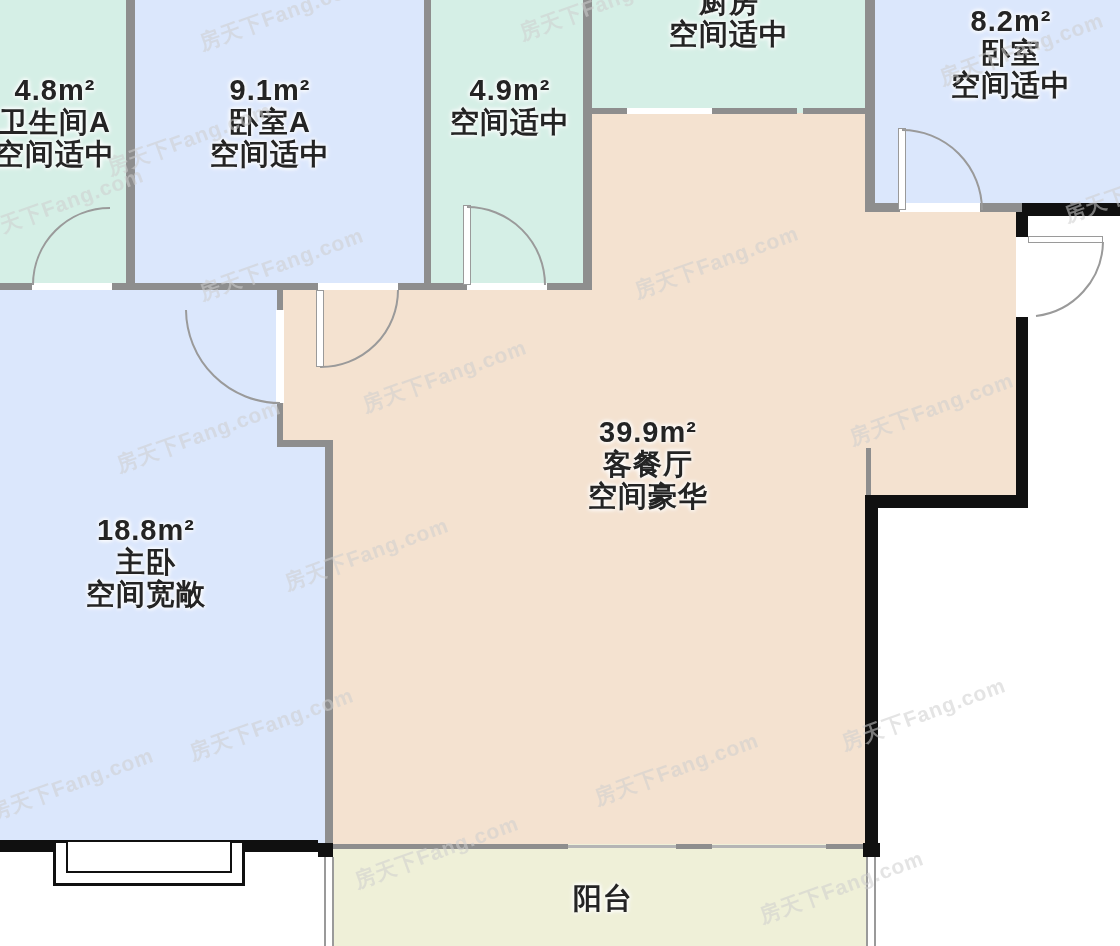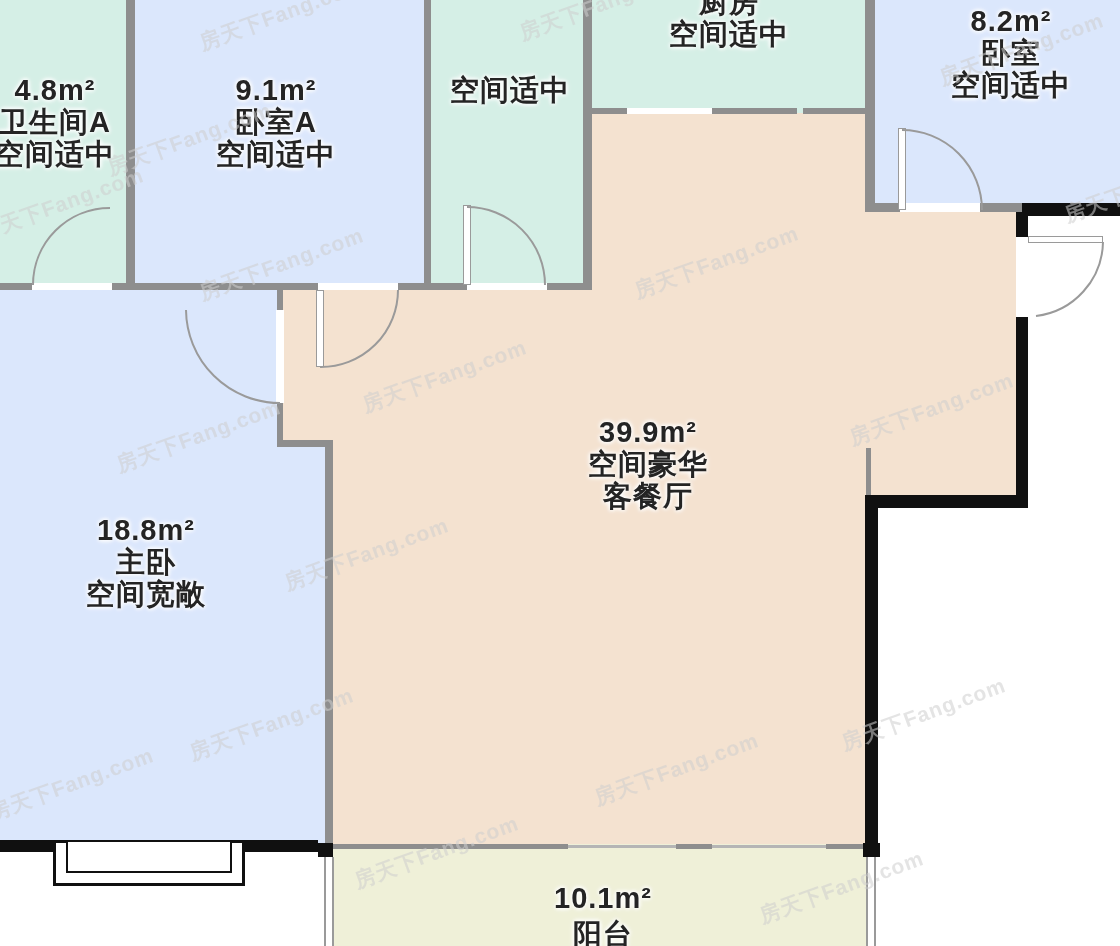--- a/index.html
+++ b/index.html
@@ -105,49 +105,49 @@
   <div class="baywin-inner" style="left:66px;top:840px;width:166px;height:33px;"></div>
 
   <div class="win" style="left:324px;top:857px;width:10px;height:89px;"></div>
   <div class="win" style="left:866px;top:857px;width:10px;height:89px;"></div>
 
   <div class="lbl" style="left:-95px;top:74px;">
     <span>4.8m²</span>
     <span>卫生间A</span>
     <span>空间适中</span>
   </div>
-  <div class="lbl" style="left:126px;top:74px;">
+  <div class="lbl" style="left:120px;top:74px;">
     <span>9.1m²</span>
     <span>卧室A</span>
     <span>空间适中</span>
   </div>
   <div class="lbl" style="left:360px;top:74px;">
+    <span>4.9m²</span>
     <span>空间适中</span>
   </div>
   <div class="lbl" style="left:579px;top:-14px;">
     <span>厨房</span>
     <span>空间适中</span>
   </div>
   <div class="lbl" style="left:861px;top:5px;">
     <span>8.2m²</span>
     <span>卧室</span>
     <span>空间适中</span>
   </div>
   <div class="lbl" style="left:-4px;top:514px;">
     <span>18.8m²</span>
     <span>主卧</span>
     <span>空间宽敞</span>
   </div>
   <div class="lbl" style="left:498px;top:416px;">
     <span>39.9m²</span>
+    <span>客餐厅</span>
     <span>空间豪华</span>
-    <span>客餐厅</span>
   </div>
   <div class="lbl" style="left:453px;top:880px;line-height:36px;">
-    <span>10.1m²</span>
     <span>阳台</span>
   </div>
 
   <div class="wm" style="left:195px;top:0;">房天下Fang.com</div>
   <div class="wm" style="left:515px;top:-10px;">房天下Fang.com</div>
   <div class="wm" style="left:935px;top:35px;">房天下Fang.com</div>
   <div class="wm" style="left:1060px;top:172px;">房天下Fang.com</div>
   <div class="wm" style="left:103px;top:125px;">房天下Fang.com</div>
   <div class="wm" style="left:-25px;top:190px;">房天下Fang.com</div>
   <div class="wm" style="left:630px;top:248px;">房天下Fang.com</div>

